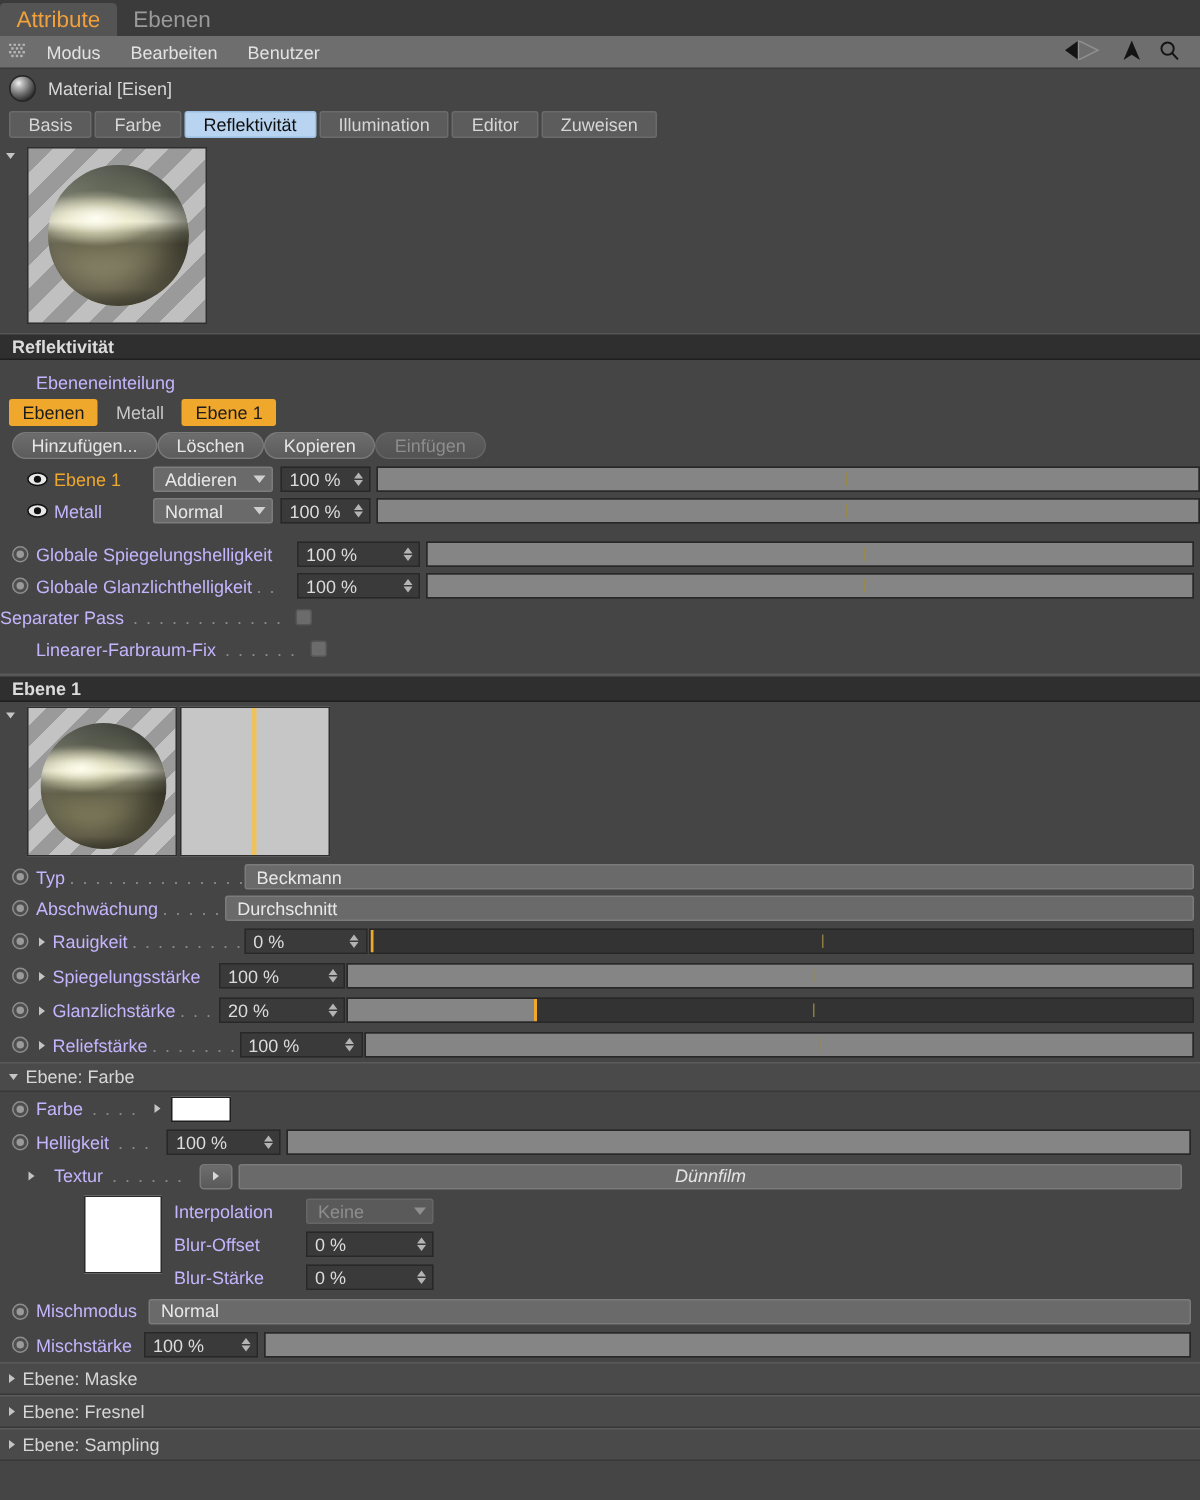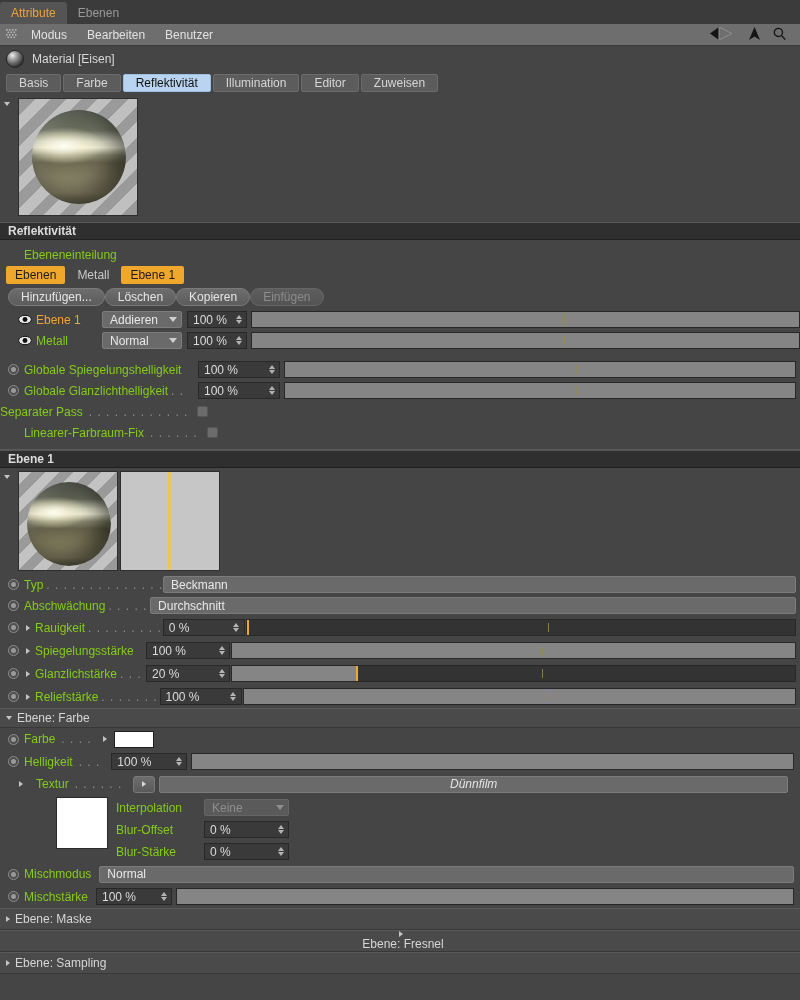--- a/index.html
+++ b/index.html
@@ -13,21 +13,21 @@
   }
 
   
   .row { display:flex; align-items:center; }
   .grow { flex:1 1 auto; }
 
   
   #tabstrip { height:24px; background:#3b3b3b; display:flex; align-items:flex-end; }
   .wtab {
     height:22px; padding:8px 11px; display:flex; align-items:center;
-    font-size:12px; color:#9a9a9a; background:#3b3b3b;
+    font-size:15px; color:#9a9a9a; background:#3b3b3b;
     border-top-left-radius:3px; border-top-right-radius:3px;
   }
   .wtab.active { background:#545454; color:#f0a03c; }
 
   
   #menubar {
     height:22px; background:#6e6e6e; display:flex; align-items:center;
     padding:0 6px; gap:0px; border-bottom:1px solid #3a3a3a;
   }
   .menuitem { padding:0 10px; font-size:12px; color:#e2e2e2; line-height:22px; }
@@ -77,21 +77,21 @@
   }
   .subhdr {
     height:20px; background:#4a4a4a; display:flex; align-items:center;
     padding-left:6px; font-size:12px; color:#d6d6d6;
     border-top:1px solid #5a5a5a; border-bottom:1px solid #383838;
   }
   .tri { width:0;height:0;border-left:4px solid #c4c4c4;border-top:3.5px solid transparent;border-bottom:3.5px solid transparent; margin-right:5px; }
   .tri.down { border-left:3.5px solid transparent;border-right:3.5px solid transparent;border-top:4px solid #c4c4c4;border-bottom:none; }
 
   
-  .plabel { font-size:12px; color:#84cc16; white-space:nowrap; }
+  .plabel { font-size:12px; color:#c4b5fd; white-space:nowrap; }
   .dots { flex:1 1 auto; overflow:hidden; white-space:nowrap; color:#8c8c8c; font-size:12px; letter-spacing:1px; padding:0 3px; }
   .radio {
     width:11px; height:11px; border-radius:50%; border:1px solid #8e8e8e;
     background:#4e4e4e; flex:0 0 auto; margin-right:5px; position:relative;
   }
   .radio.filled::after{ content:""; position:absolute; left:2px; top:2px; width:5px;height:5px;border-radius:50%;background:#9a9a9a; }
 
   .numbox {
     height:17px; background:#3a3a3a; border:1px solid #282828;
     display:flex; align-items:center; padding:0 3px 0 5px;
@@ -587,20 +587,20 @@
   </div>
   <div class="slider grow" style="margin-left:4px; margin-right:2px;">
     <div class="sfill" style="width:100%;"></div>
   </div>
 </div>
 
 <div class="subhdr" style="height:22px;">
   <span class="tri"></span>
   <span>Ebene: Maske</span>
 </div>
-<div class="subhdr" style="height:22px;flex-direction:column;">
+<div class="subhdr" style="height:22px;">
   <span class="tri"></span>
   <span>Ebene: Fresnel</span>
 </div>
 <div class="subhdr" style="height:22px;">
   <span class="tri"></span>
   <span>Ebene: Sampling</span>
 </div>
 
 </body></html>

